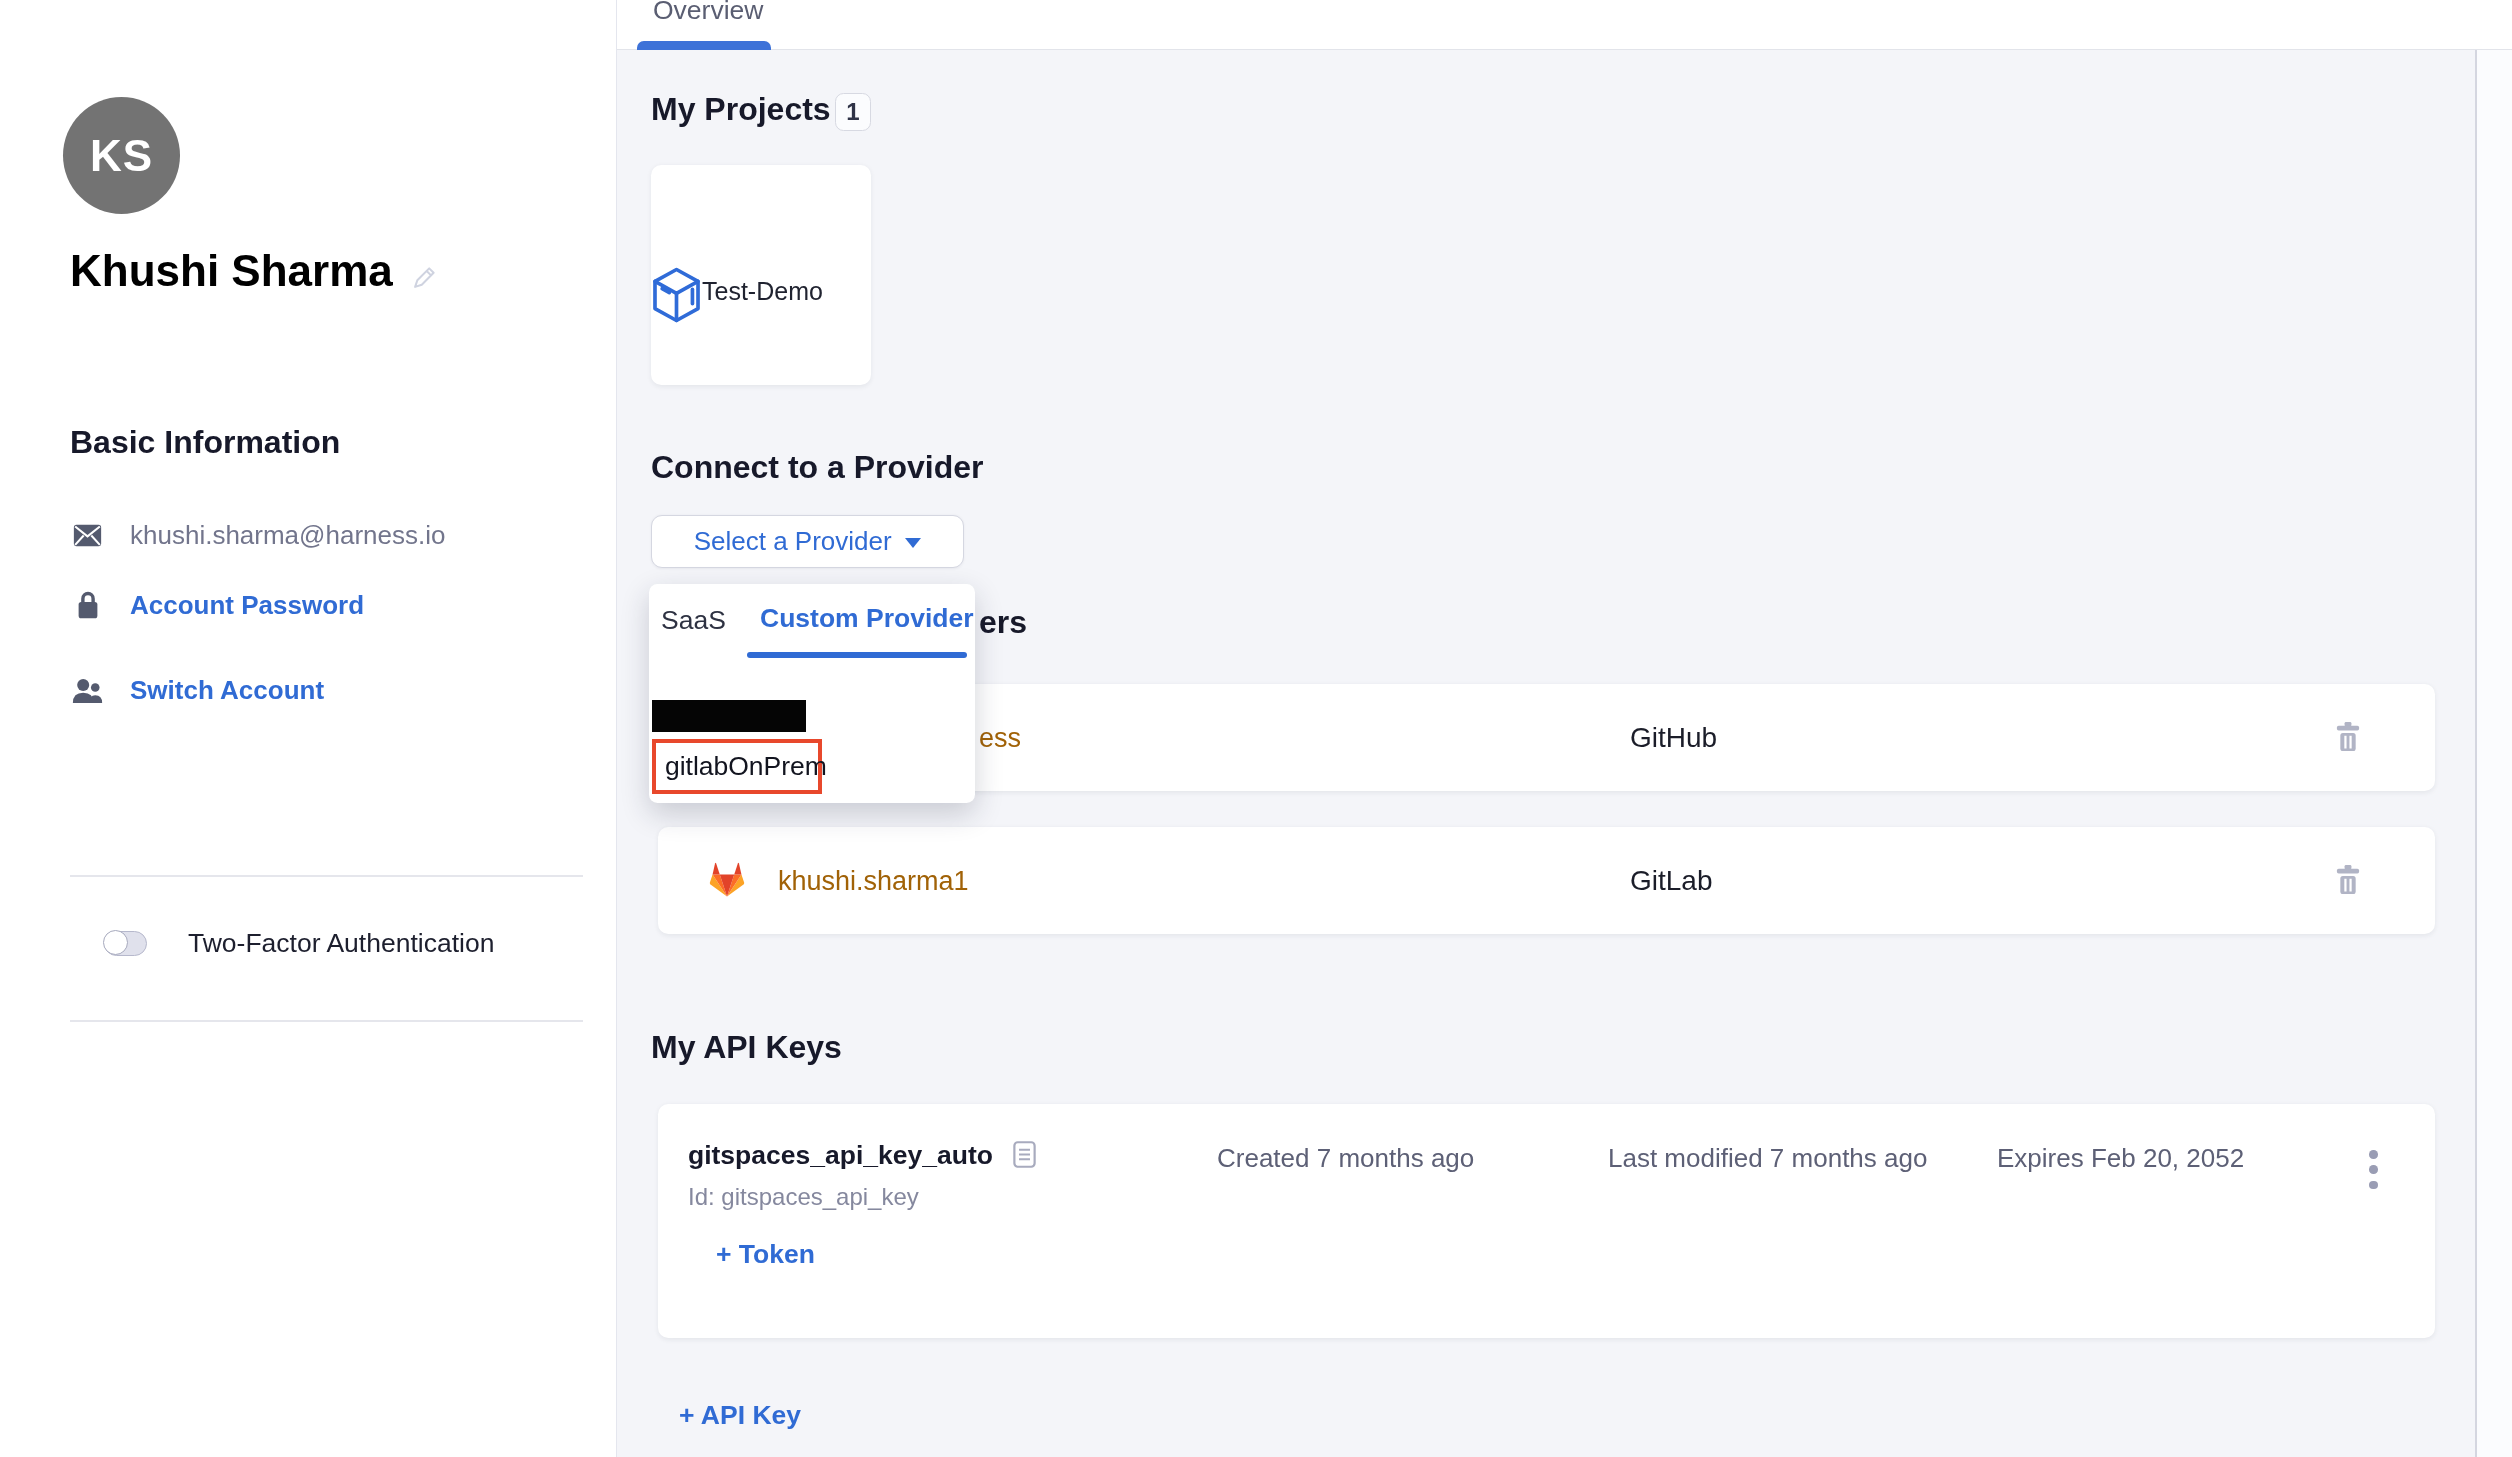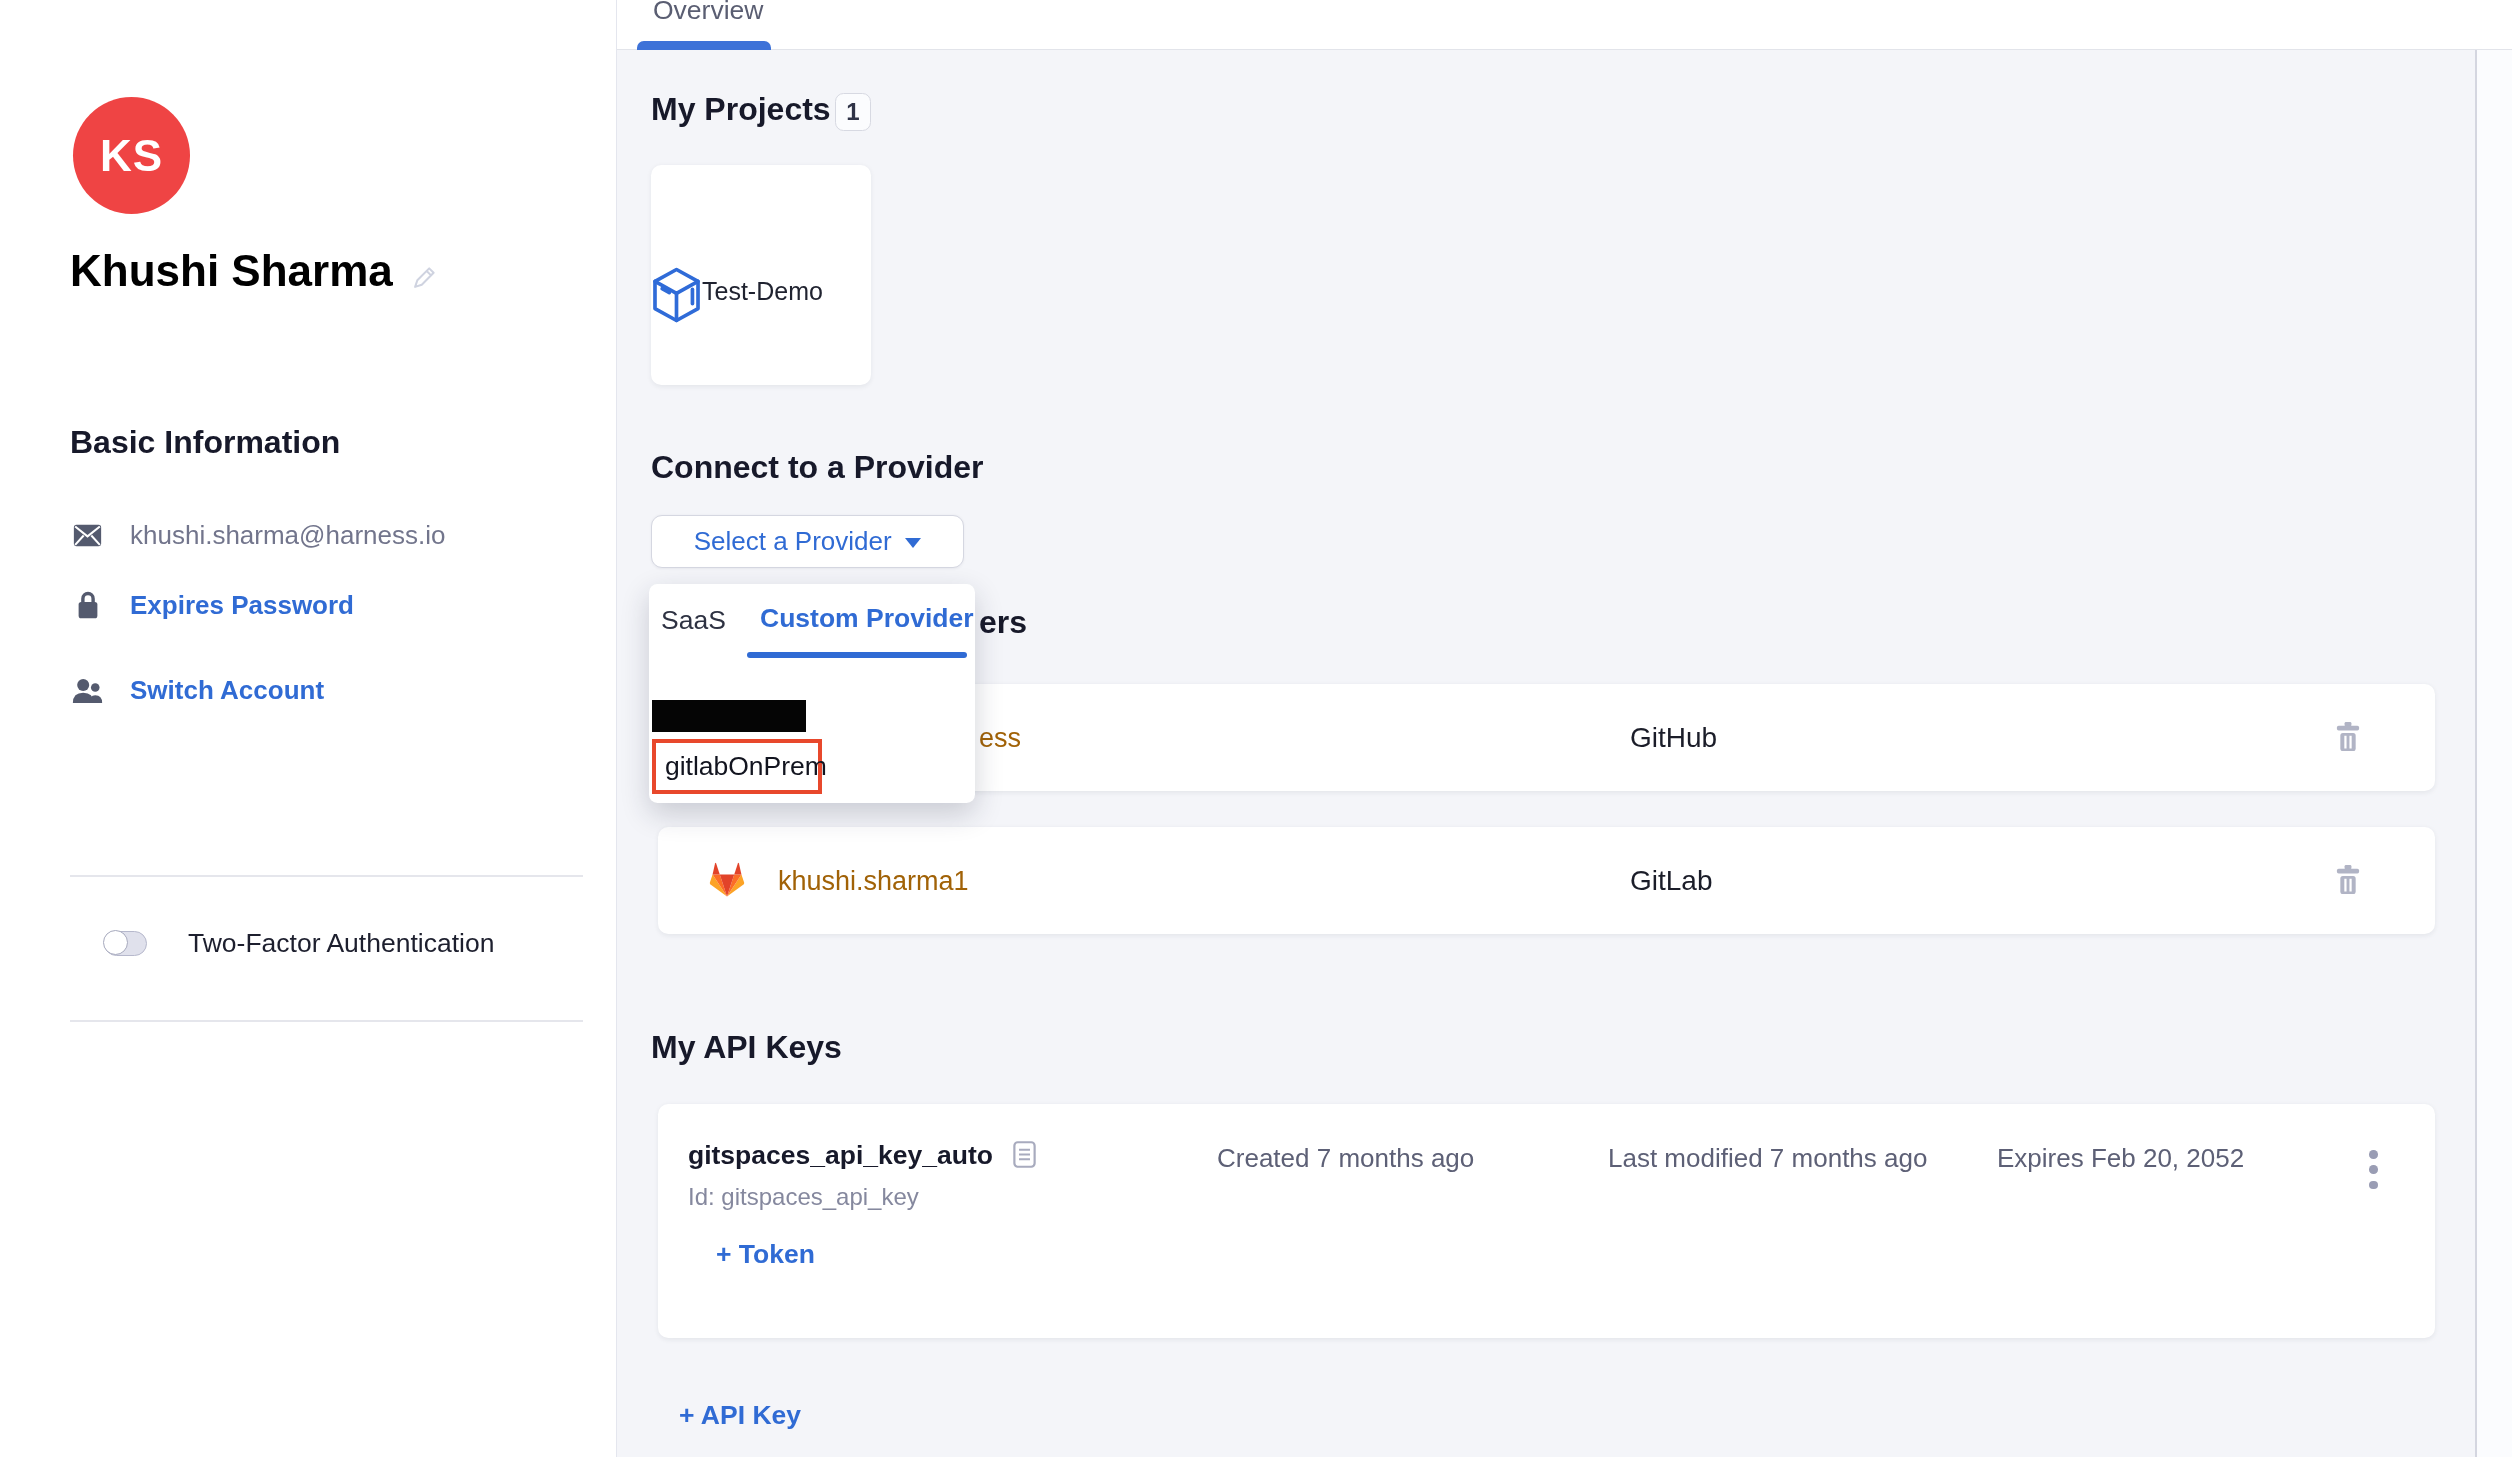--- a/index.html
+++ b/index.html
@@ -3,22 +3,22 @@
 <meta charset="utf-8">
 <style>
   * { margin:0; padding:0; box-sizing:border-box; }
   html,body { width:2512px; height:1458px; overflow:hidden; }
   body { font-family:"Liberation Sans", sans-serif; background:#f4f5f9; color:#17192a; }
   #app { position:relative; width:2512px; height:1458px; }
 
   
   .sidebar { position:absolute; left:0; top:0; width:617px; height:1458px;
              background:#ffffff; border-right:0.9px solid #e4e6ee; }
-  .avatar { position:absolute; left:73px; top:97px; width:117px; height:117px;
-            border-radius:50%; background:#ef4444; display:flex; align-items:center;
+  .avatar { position:absolute; left:63px; top:97px; width:117px; height:117px;
+            border-radius:50%; background:#737373; display:flex; align-items:center;
             justify-content:center; color:#fff; font-size:44px; font-weight:700; letter-spacing:0.9px; }
   .name-row { position:absolute; left:70px; top:246px; display:flex; align-items:center; gap:17px; }
   .name { font-size:44px; font-weight:700; color:#000000; }
   .pencil { width:29px; height:29px; margin-top:12px; }
   .side-heading { position:absolute; left:70px; top:424px; font-size:32px; font-weight:700; }
   .side-row { position:absolute; left:72px; display:flex; align-items:center; gap:27px; }
   .side-row .ic { width:31px; display:flex; justify-content:center; }
   .email-text { font-size:26px; color:#72758c; }
   .side-link { font-size:26px; font-weight:700; color:#306bd4; cursor:pointer; }
   .divider { position:absolute; left:70px; width:513px; height:1.7px; background:#e5e6ec; }
@@ -130,21 +130,21 @@
       <span class="email-text">khushi.sharma@harness.io</span>
     </div>
 
     <div class="side-row" style="top:590px;">
       <span class="ic">
         <svg width="24" height="29" viewBox="0 0 28 34">
           <path d="M8 14 V9 a6 6 0 0 1 12 0 v5" stroke="#545a6e" stroke-width="4" fill="none"></path>
           <rect x="3" y="13" width="22" height="19" rx="3" fill="#545a6e"></rect>
         </svg>
       </span>
-      <span class="side-link">Expires Password</span>
+      <span class="side-link">Account Password</span>
     </div>
 
     <div class="side-row" style="top:675px;">
       <span class="ic">
         <svg width="31" height="26" viewBox="0 0 36 30">
           <circle cx="13" cy="8" r="7" fill="#545a6e"></circle>
           <path d="M1 29 q0-12 12-12 q12 0 12 12 Z" fill="#545a6e"></path>
           <circle cx="27" cy="11" r="5" fill="#545a6e"></circle>
           <path d="M20 29 q0-9 7-9 q8 0 8 9 Z" fill="#545a6e"></path>
         </svg>

